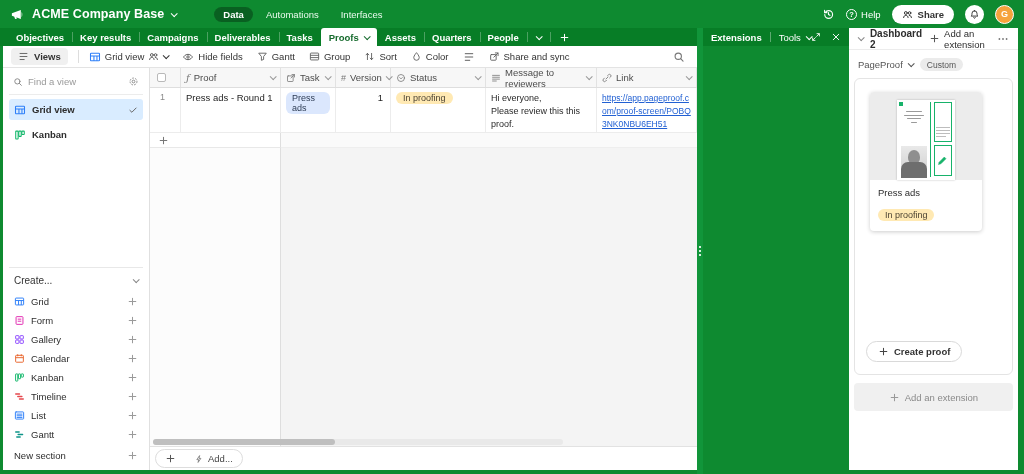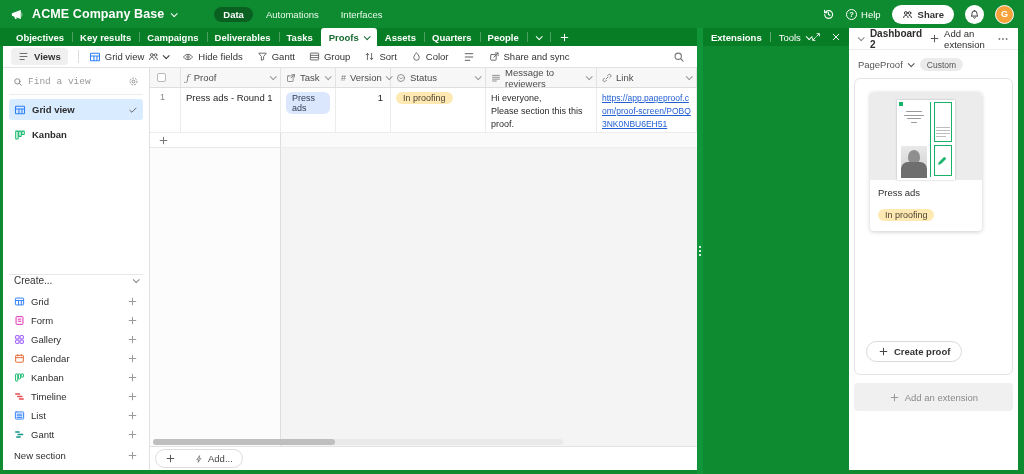--- a/index.html
+++ b/index.html
@@ -44,26 +44,26 @@
   .tbtn .ic { color:#5c5c5c; }
   .views-btn { background:#f0f0f0; border-radius:4px; padding:3px 7px; font-weight:bold; gap:5px; }
   .tool-sep { width:1px; height:13px; background:#ddd; margin:0 -4px; }
   .grid-ic-blue { color:#2d7ff9 !important; }
   .toolbar-search { margin-left:auto; margin-right:4px; color:#777; cursor:pointer; }
 
   
   .work { flex:1; display:flex; min-height:0; }
   .sidebar { width:147px; flex:none; border-right:1px solid #e0e0e0; display:flex; flex-direction:column; padding:6px 6px 4px 6px; background:#fff; }
   .find-row { display:flex; align-items:center; gap:5px; padding:2px 4px 7px 4px; border-bottom:1px solid #ececec; color:#888; }
-  .find-row input { border:0; outline:0; flex:1; min-width:0; font-size:9.5px; font-family:Liberation Mono, monospace; color:#333; }
+  .find-row input { border:0; outline:0; flex:1; min-width:0; font-size:9.5px; font-family:Liberation Sans, sans-serif; color:#333; }
   .find-row input::placeholder { color:#9a9a9a; }
   .view-item { display:flex; align-items:center; gap:6px; height:21px; padding:0 5px; border-radius:3px; font-size:9.5px; font-weight:bold; color:#2d2d2d; margin-top:4px; cursor:pointer; }
   .view-item.selected { background:#d9ecff; }
   .view-item .spacer { flex:1; }
-  .create-block { margin-top:auto; border-top:1px solid #e8e8e8; }
+  .create-block { margin-top:auto; border-top:1px solid #e8e8e8; padding-top:7px; }
   .create-head { display:flex; align-items:center; font-size:10px; color:#333; padding:0 5px 6px 5px; cursor:pointer; }
   .create-head .spacer { flex:1; }
   .citem { display:flex; align-items:center; gap:6px; height:19px; padding:0 5px; font-size:9.5px; color:#2d2d2d; cursor:pointer; border-radius:3px; }
   .citem .spacer { flex:1; }
   .citem .plus { color:#9a9a9a; }
   .new-section { display:flex; align-items:center; height:22px; padding:0 5px; font-size:9.5px; color:#2d2d2d; cursor:pointer; }
   .new-section .spacer { flex:1; }
   .c-grid{color:#2d7ff9}.c-form{color:#e129b0}.c-cal{color:#e8652d}.c-gal{color:#8b46ff}
   .c-kan{color:#12b76a}.c-tl{color:#e5484d}.c-list{color:#2d7ff9}.c-gantt{color:#0d9488}
 
@@ -648,21 +648,21 @@
               <div class="cell w-proof">Press ads - Round 1</div>
               <div class="cell w-task">
                 <span class="chip-task">Press ads</span>
               </div>
               <div class="cell w-ver ver-cell">1</div>
               <div class="cell w-status">
                 <span class="chip-status">In proofing</span>
               </div>
               <div class="cell w-msg msg-cell">
                 <div>Hi everyone,</div>
-                <div>Please section this this proof.</div>
+                <div>Please review this this proof.</div>
               </div>
               <div class="cell w-link link-cell">
                 <a href="#">https://app.pageproof.com/proof-screen/POBQ3NK0NBU6EH51</a>
               </div>
             </div>
 
             <div class="addrow">
               <div class="fz">
                 <svg class="ic" width="11" height="11">
                     <use href="#i-plus"></use>

